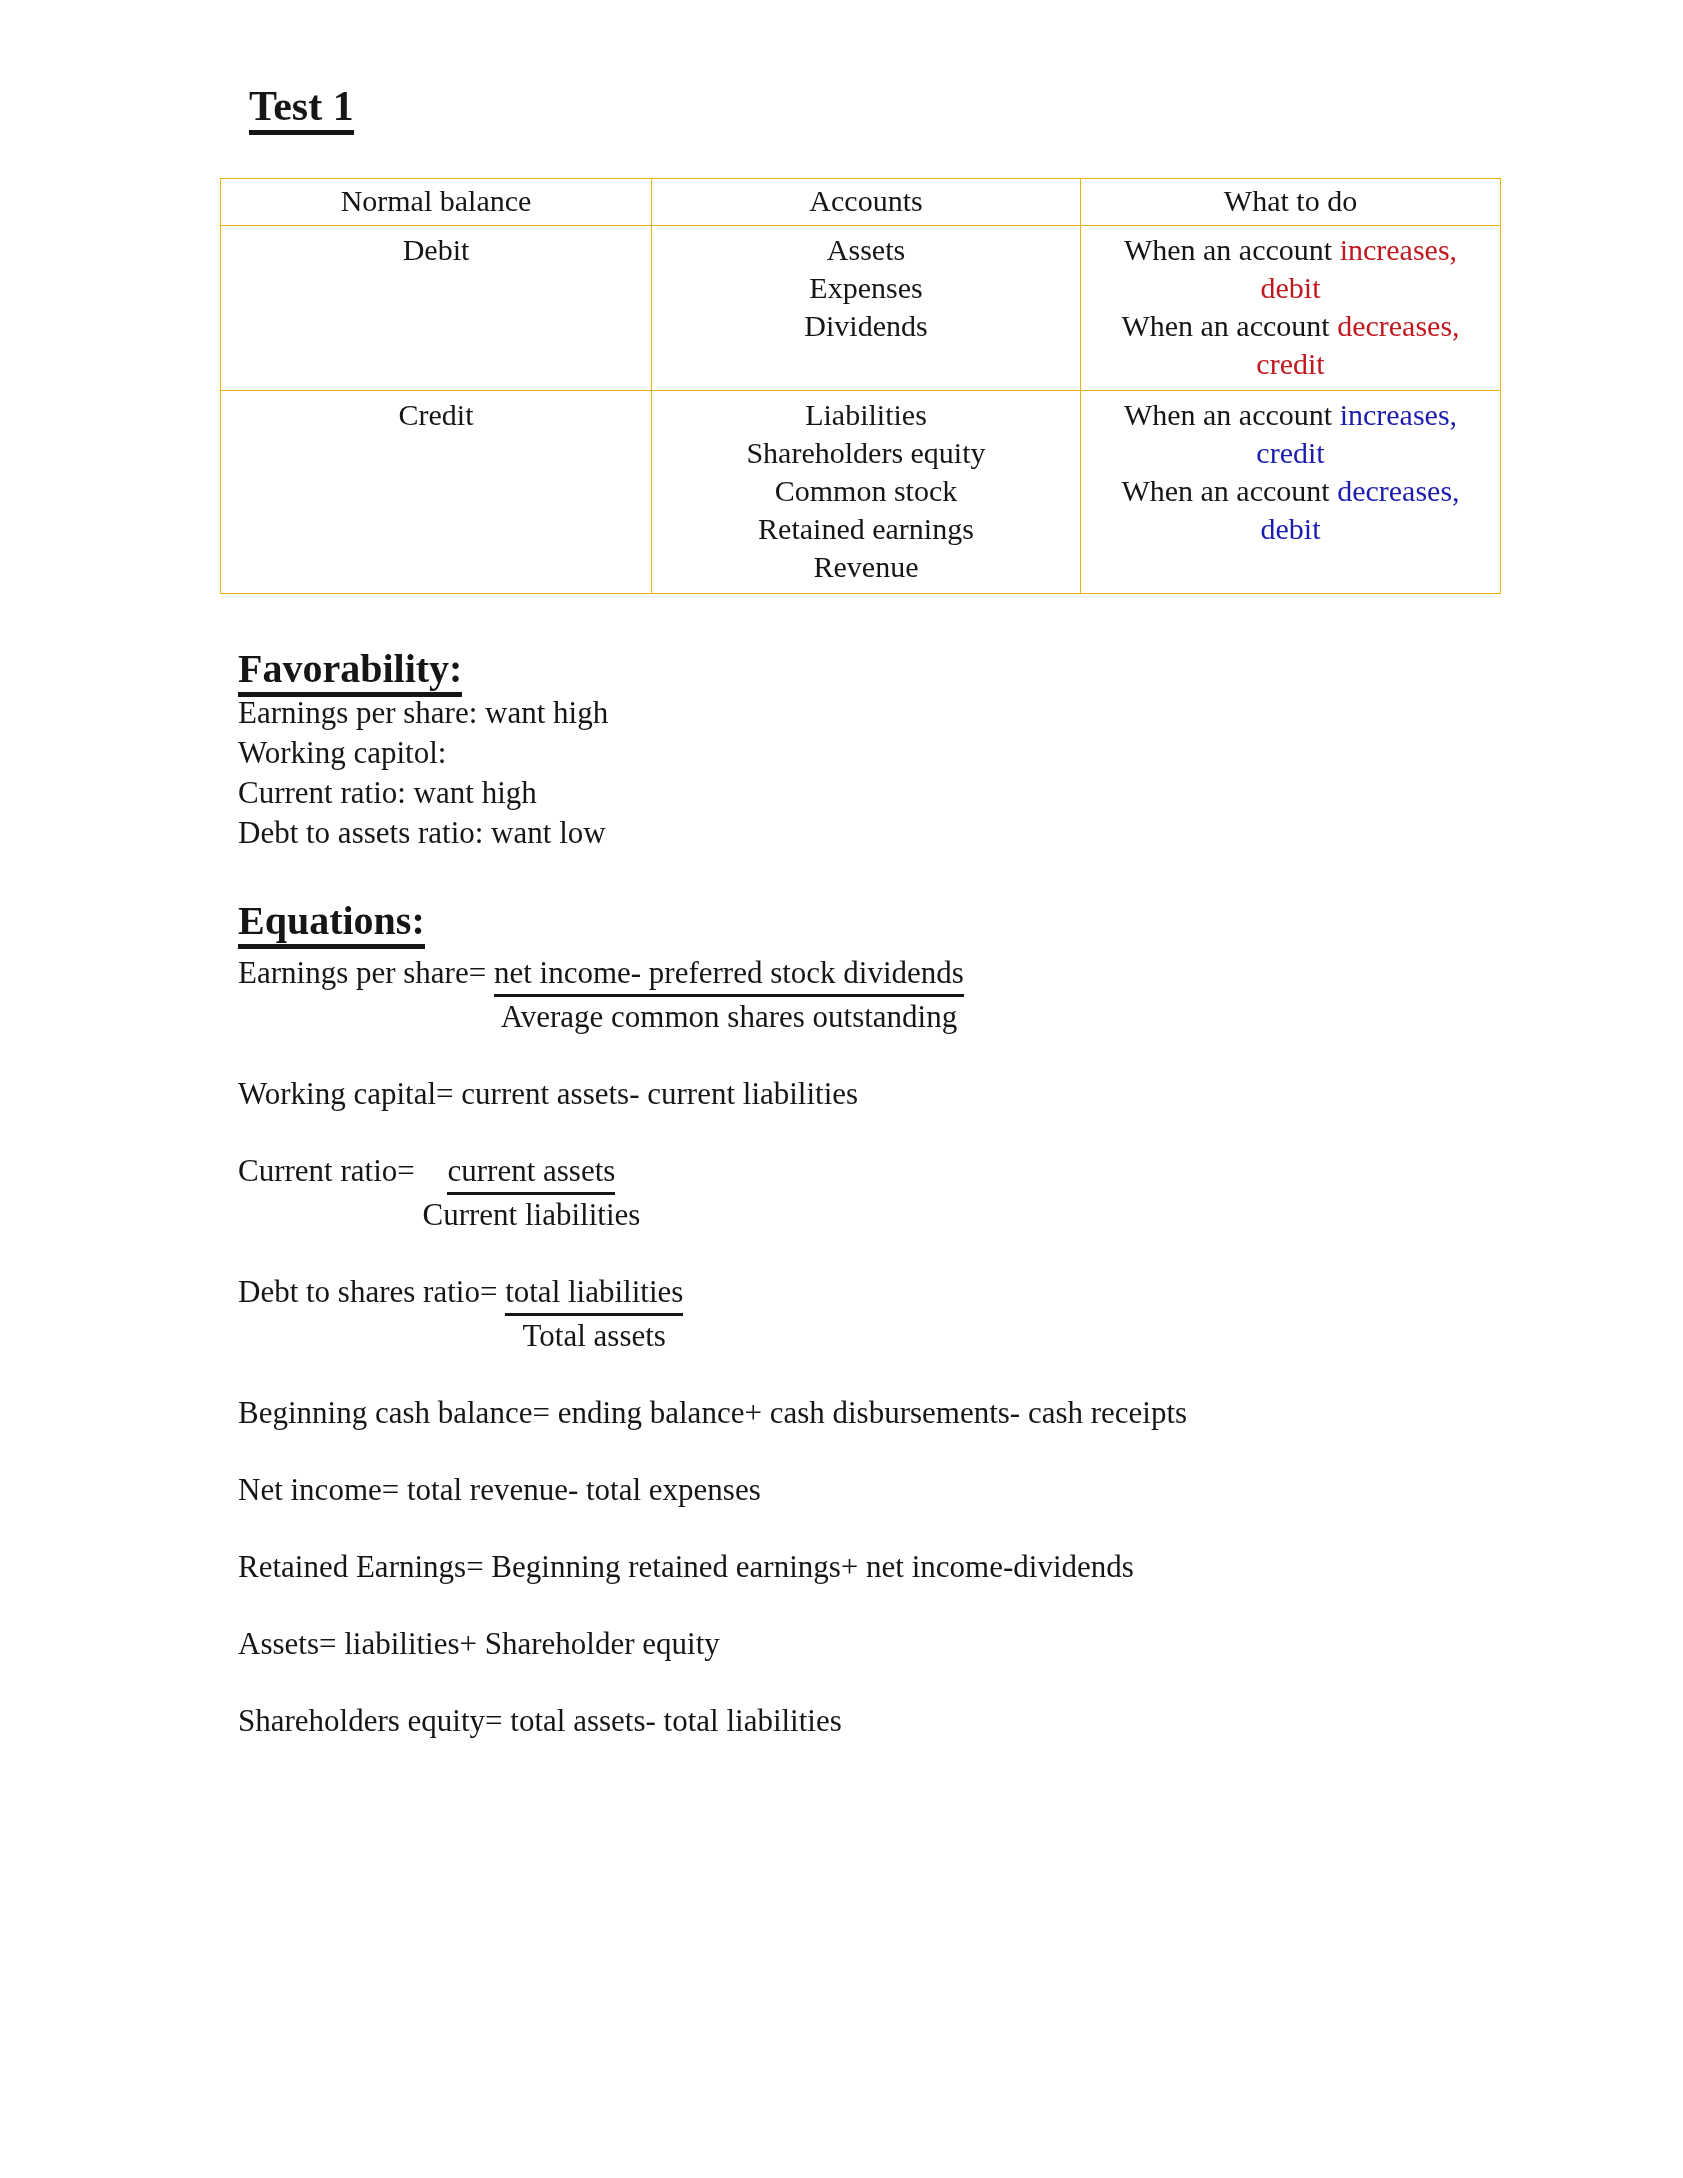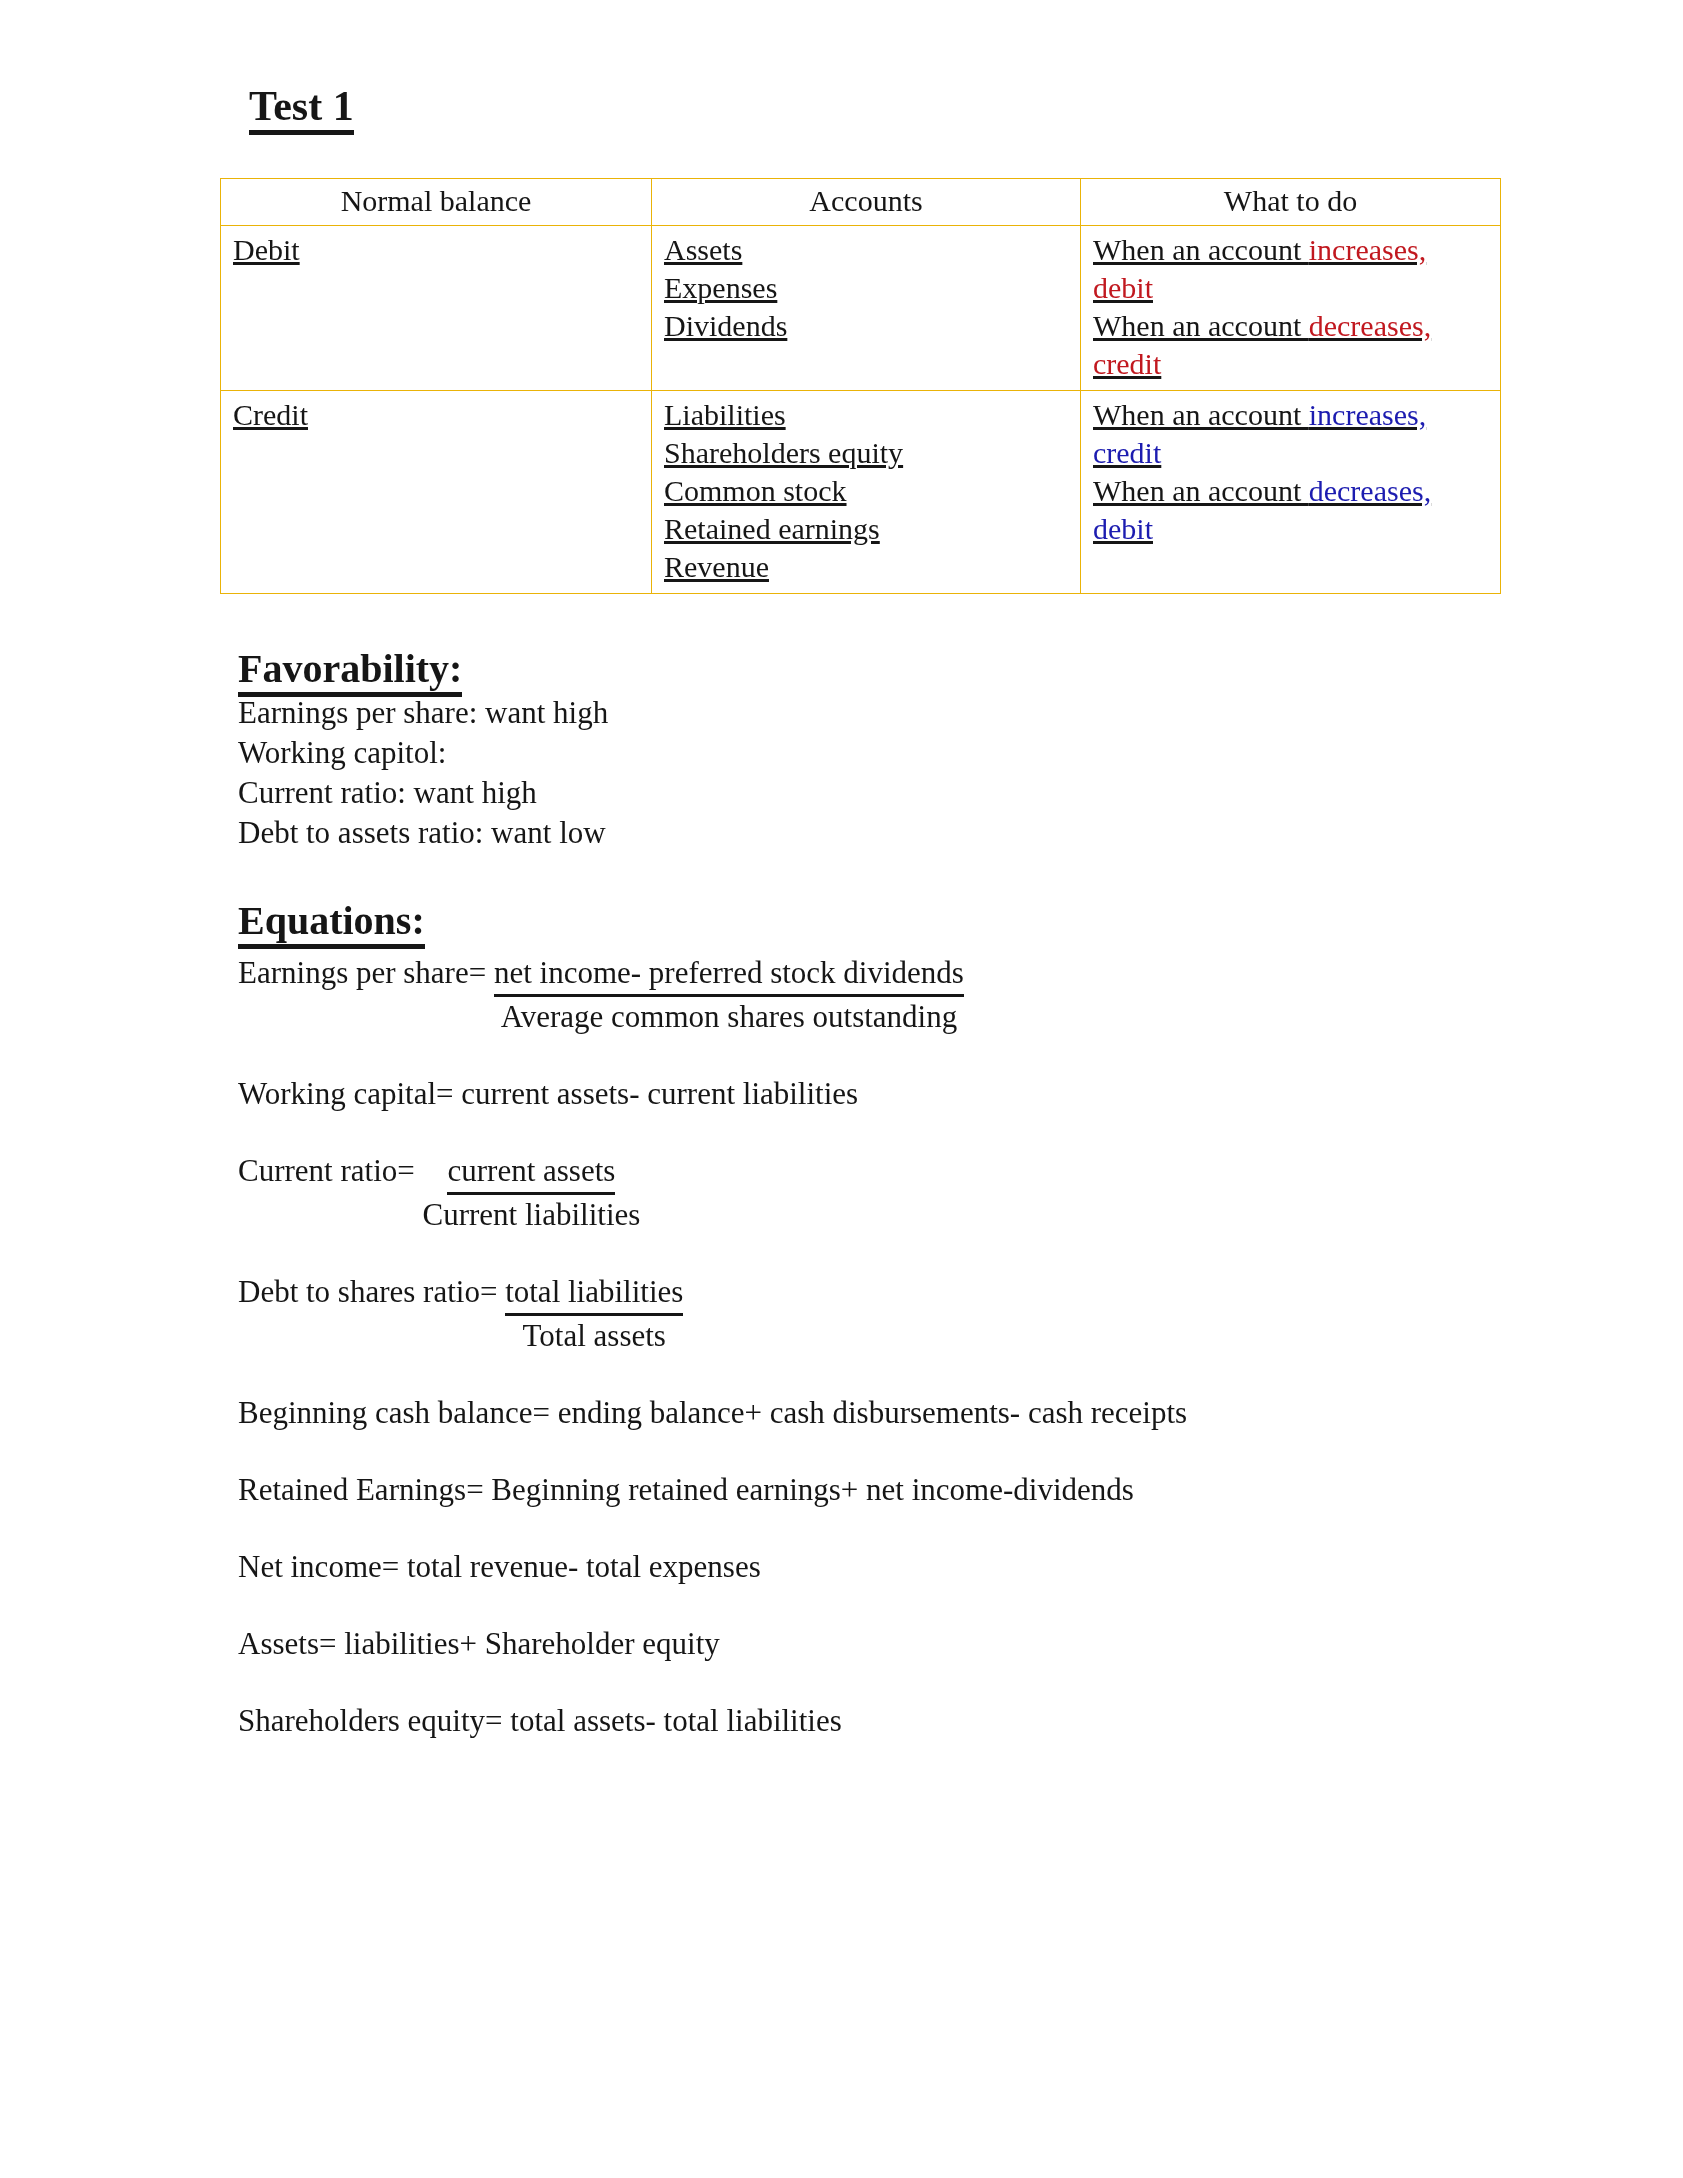--- a/index.html
+++ b/index.html
@@ -43,23 +43,22 @@
     border: 1px solid #eab308;
     vertical-align: top;
     line-height: 38px;
     font-weight: normal;
   }
   table.balance-table th {
     text-align: center;
     padding: 3px 10px 5px 10px;
   }
   table.balance-table td {
-    text-align: left;
+    text-align: center;
     padding: 5px 12px 7px 12px;
-    text-decoration: underline;
   }
   col.c1 { width: 431px; }
   col.c2 { width: 429px; }
   col.c3 { width: 420px; }
   tr.row-debit  { height: 160px; }
   tr.row-credit { height: 195px; }
   h2.section-heading {
     margin: 51px 0 0 238px;
     font-size: 40px;
     line-height: 48px;
@@ -170,23 +169,23 @@
 
     <div class="eq">Working capital= current assets- current liabilities</div>
 
     <div class="eq"><span>Current ratio= </span><span class="fraction"><span class="num">current assets</span><span class="den">Current liabilities</span></span></div>
 
     <div class="eq"><span>Debt to shares ratio= </span><span class="fraction"><span class="num">total liabilities</span><span class="den">Total assets</span></span></div>
 
 
     <div class="eq">Beginning cash balance= ending balance+ cash disbursements- cash receipts</div>
 
+    <div class="eq">Net income= total revenue- total expenses</div>
+
     <div class="eq">Retained Earnings= Beginning retained earnings+ net income-dividends</div>
-
-    <div class="eq">Net income= total revenue- total expenses</div>
 
     <div class="eq">Assets= liabilities+ Shareholder equity</div>
 
     <div class="eq">Shareholders equity= total assets- total liabilities</div>
 
   </div>
 
 </div>
 
 

